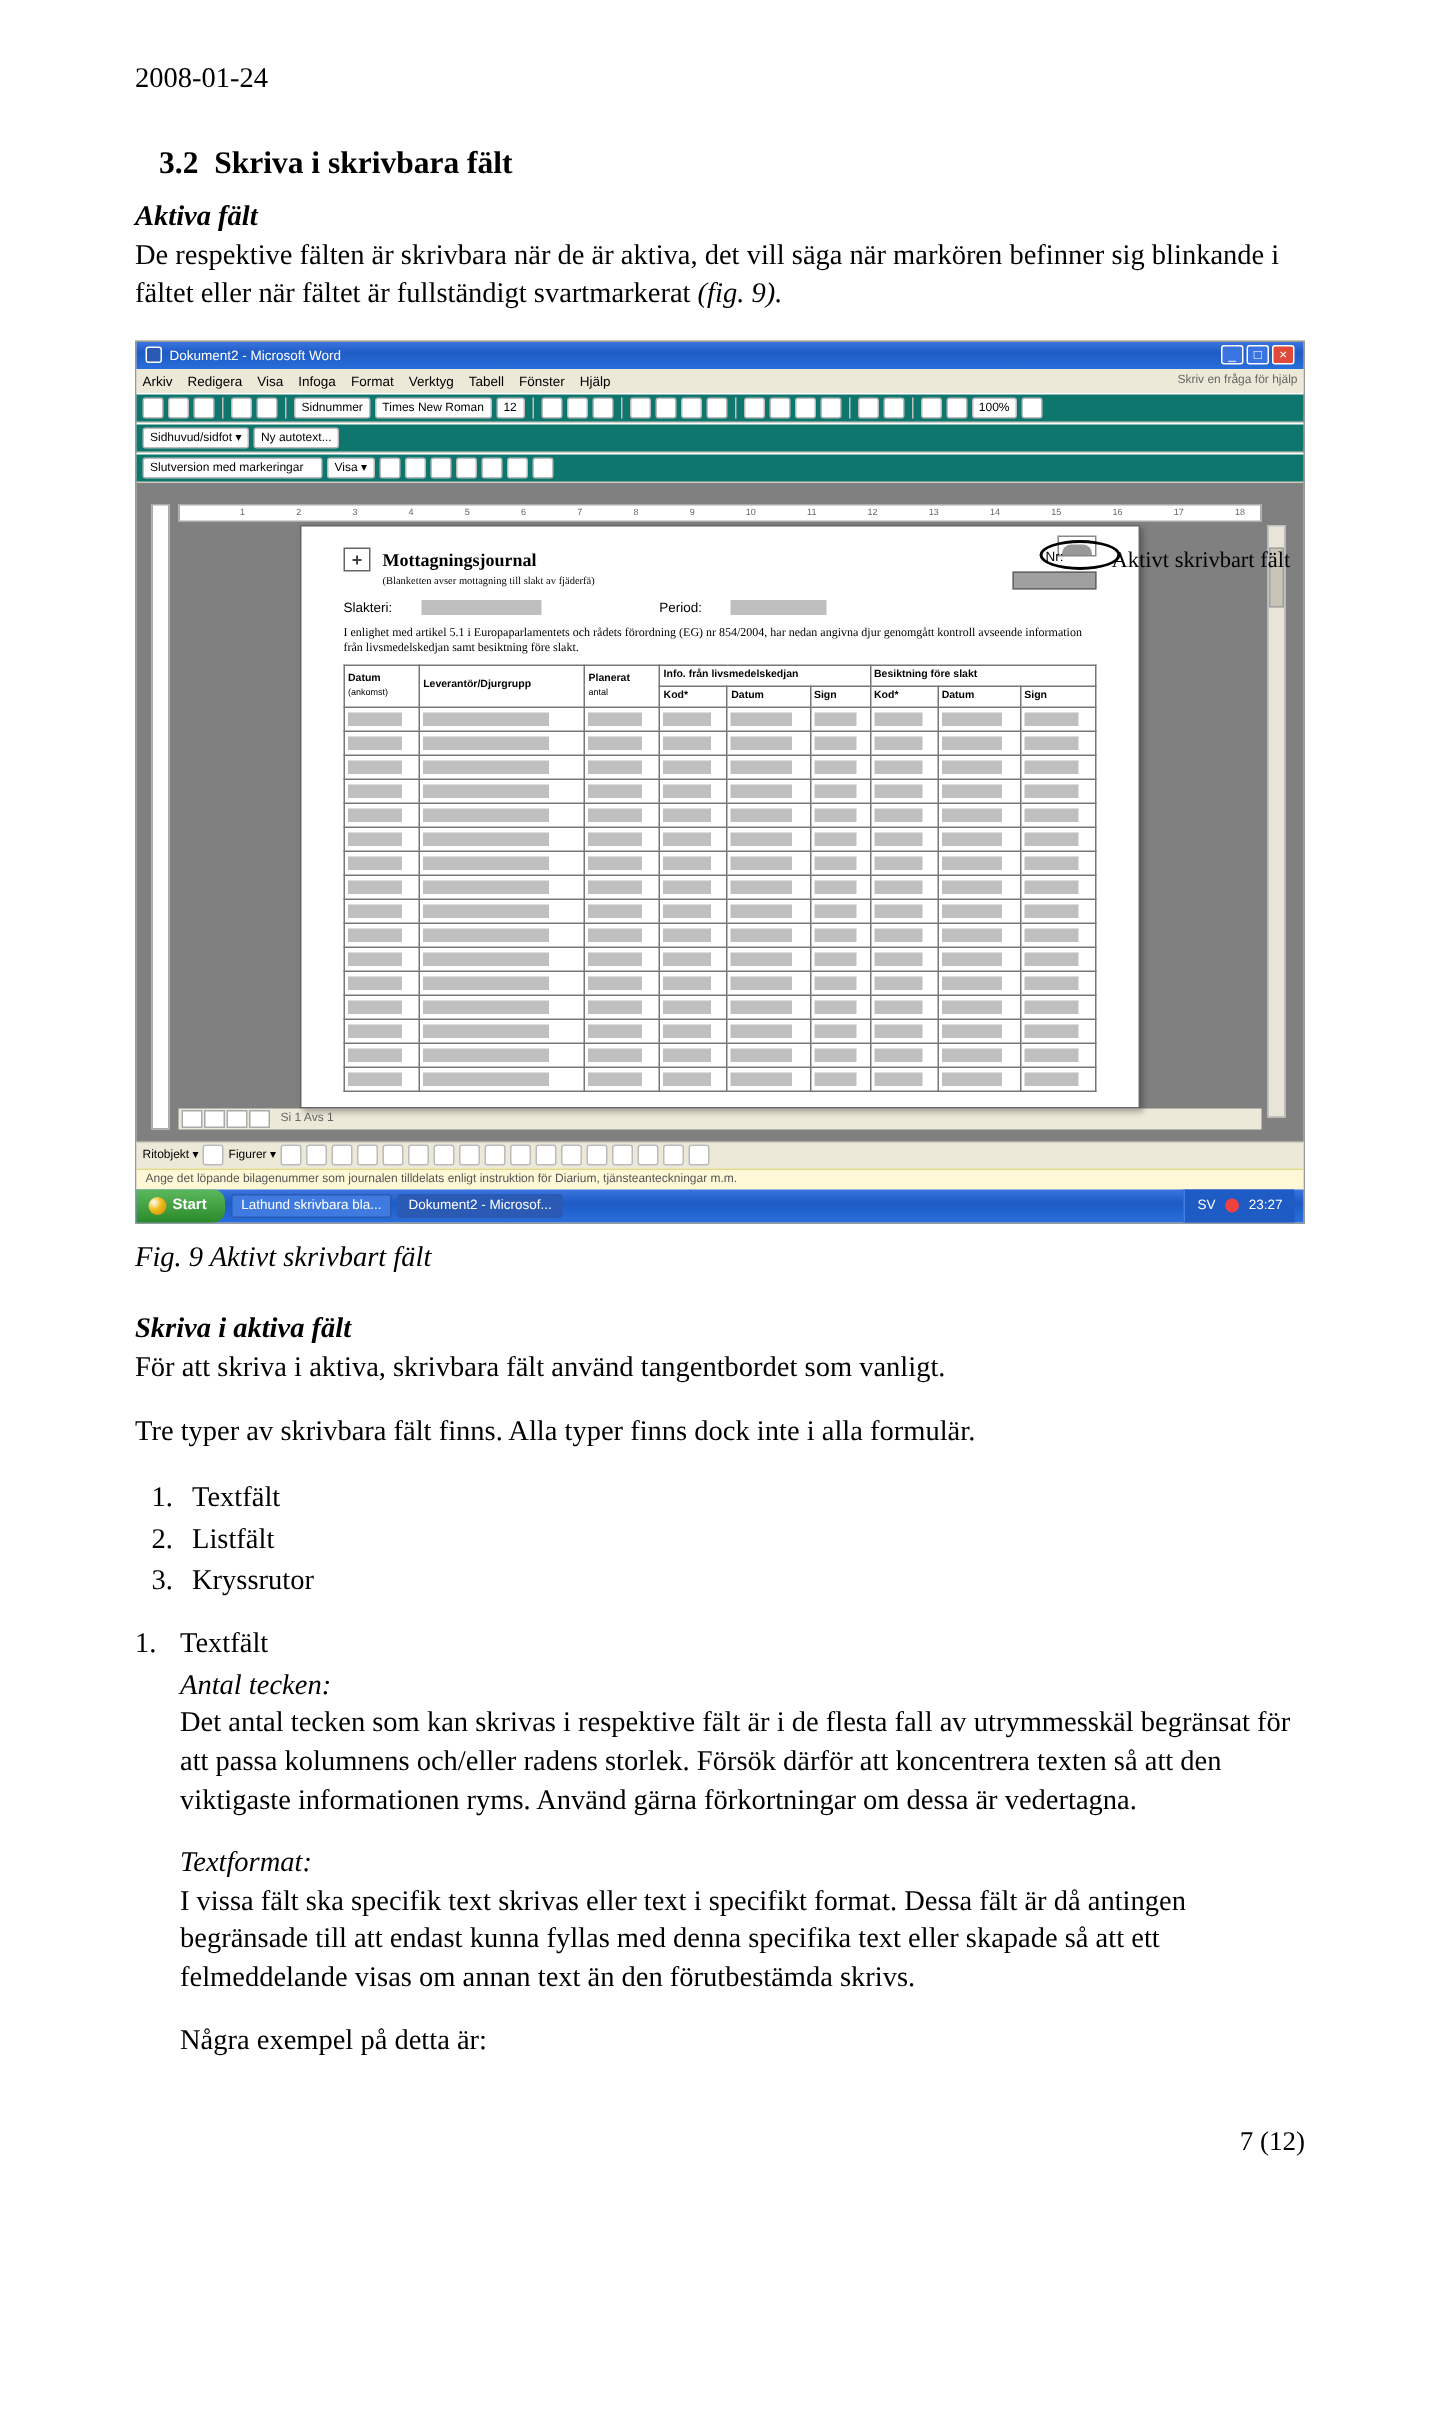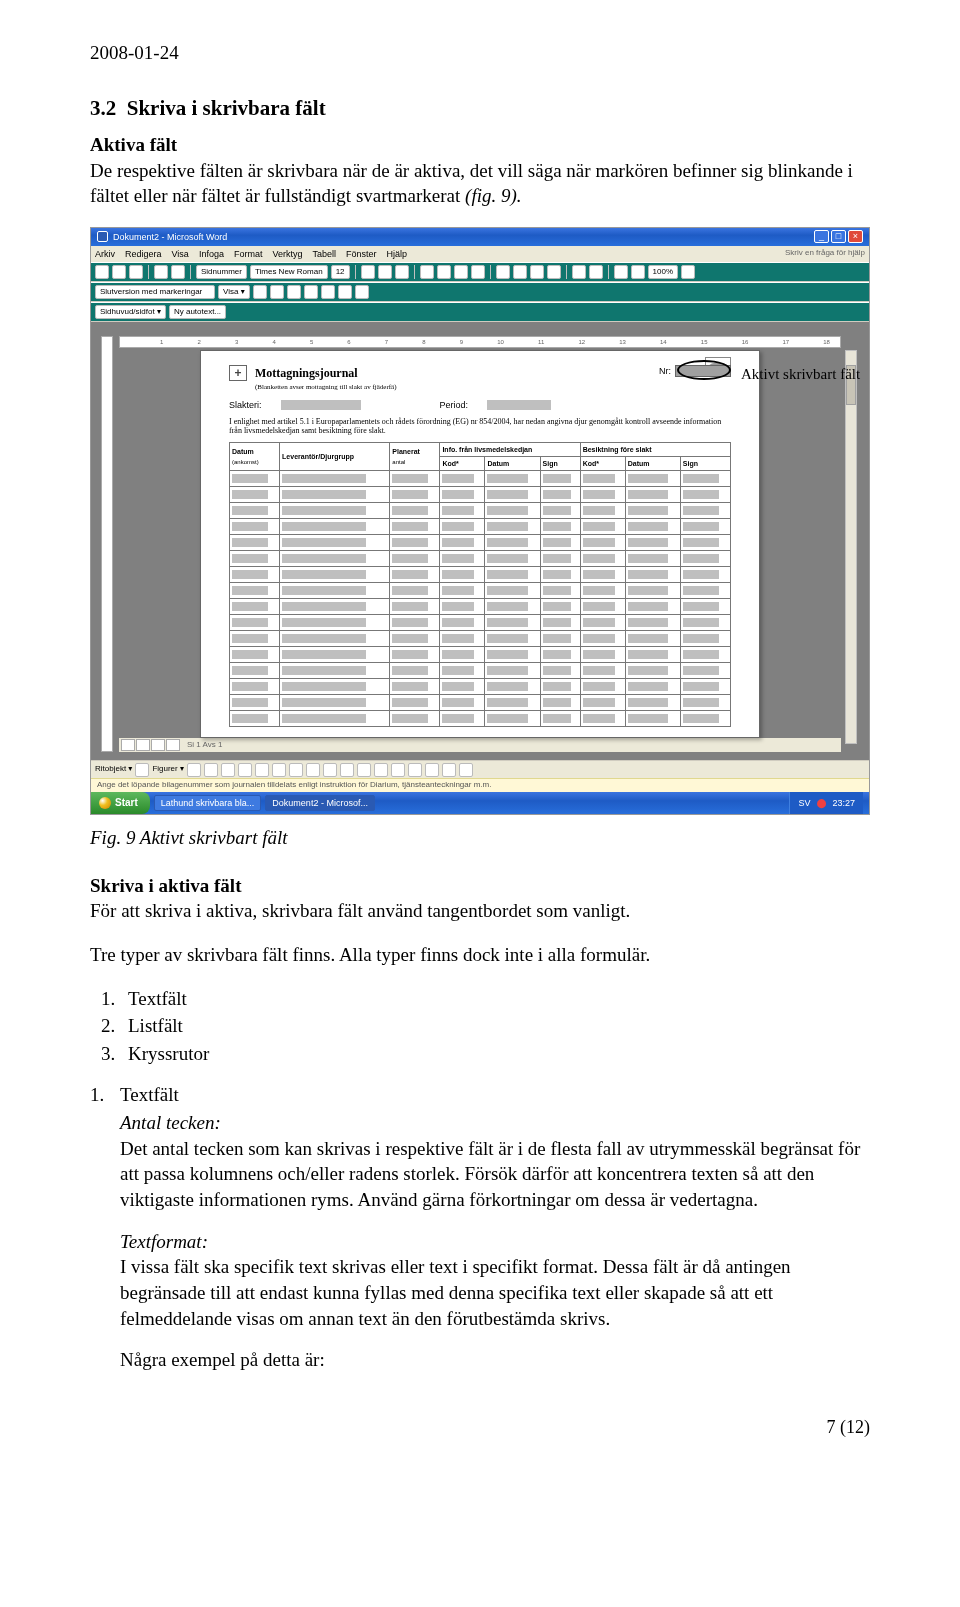--- a/index.html
+++ b/index.html
@@ -7,22 +7,22 @@
     font-family: "Times New Roman", Times, serif;
     font-size: 19px;
     color: #000;
     background: #fff;
     width: 960px;
     margin: 0 auto;
     padding: 40px 90px 60px 90px;
     line-height: 1.35;
   }
   .date { margin-bottom: 28px; }
-  .section-title { font-size: 21px; font-weight: bold; margin-bottom: 10px; }
-  .sub-title { font-weight: bold; }
+  .section-title { font-size: 21px; font-weight: bold; margin-bottom: 10px; margin-left: 16px; }
+  .sub-title { font-weight: bold; font-style: italic; }
   .body-para { margin-bottom: 18px; }
   .fig-caption { font-style: italic; margin: 10px 0 22px 0; }
   ol { margin: 0 0 16px 30px; }
   ol li { padding-left: 8px; margin-bottom: 2px; }
   .para-indent { margin-left: 30px; margin-bottom: 16px; }
   .italic-line { font-style: italic; }
   .page-num { text-align: right; margin-top: 42px; font-size: 18px; }
 
   
   .screenshot {
@@ -183,33 +183,33 @@
     <div class="sep"></div>
     <div class="tb-btn"></div>
     <div class="tb-btn"></div>
     <div class="sep"></div>
     <div class="tb-btn"></div>
     <div class="tb-btn"></div>
     <div class="tb-btn2">100%</div>
     <div class="tb-btn"></div>
   </div>
   <div class="toolbar">
+    <div class="tb-btn2">Sidhuvud/sidfot ▾</div>
+    <div class="tb-btn2">Ny autotext...</div>
+  </div>
+  <div class="toolbar">
     <div class="tb-btn2" style="width:120px;">Slutversion med markeringar</div>
     <div class="tb-btn2">Visa ▾</div>
     <div class="tb-btn"></div>
     <div class="tb-btn"></div>
     <div class="tb-btn"></div>
     <div class="tb-btn"></div>
     <div class="tb-btn"></div>
     <div class="tb-btn"></div>
     <div class="tb-btn"></div>
-  </div>
-  <div class="toolbar">
-    <div class="tb-btn2">Sidhuvud/sidfot ▾</div>
-    <div class="tb-btn2">Ny autotext...</div>
   </div>
 
   <div class="doc-area">
     <div class="ruler">
       <div class="ruler-ticks">
         <span>1</span>
           <span>2</span>
           <span>3</span>
           <span>4</span>
           <span>5</span>
@@ -238,21 +238,21 @@
       <div class="doc-head">
         <div style="display:flex; gap:8px; align-items:flex-start;">
           <div class="logo-box">
               <span class="logo-plus">+</span>
             </div>
           <div>
             <div class="doc-title">Mottagningsjournal</div>
             <div class="doc-sub">(Blanketten avser mottagning till slakt av fjäderfä)</div>
           </div>
         </div>
-        <div class="nr-row" style="position:relative;">
+        <div class="nr-row" style="position:relative;flex-direction:column;">
           <span>Nr:</span>
           <div class="nr-field"></div>
           <div class="callout-oval" style="width:54px; height:20px; left:18px; top:-5px;"></div>
         </div>
       </div>
       <div class="slakteri-row">
         <span>Slakteri:</span>
         <div class="slak-field"></div>
         <span style="margin-left:60px;">Period:</span>
         <div class="period-field"></div>

